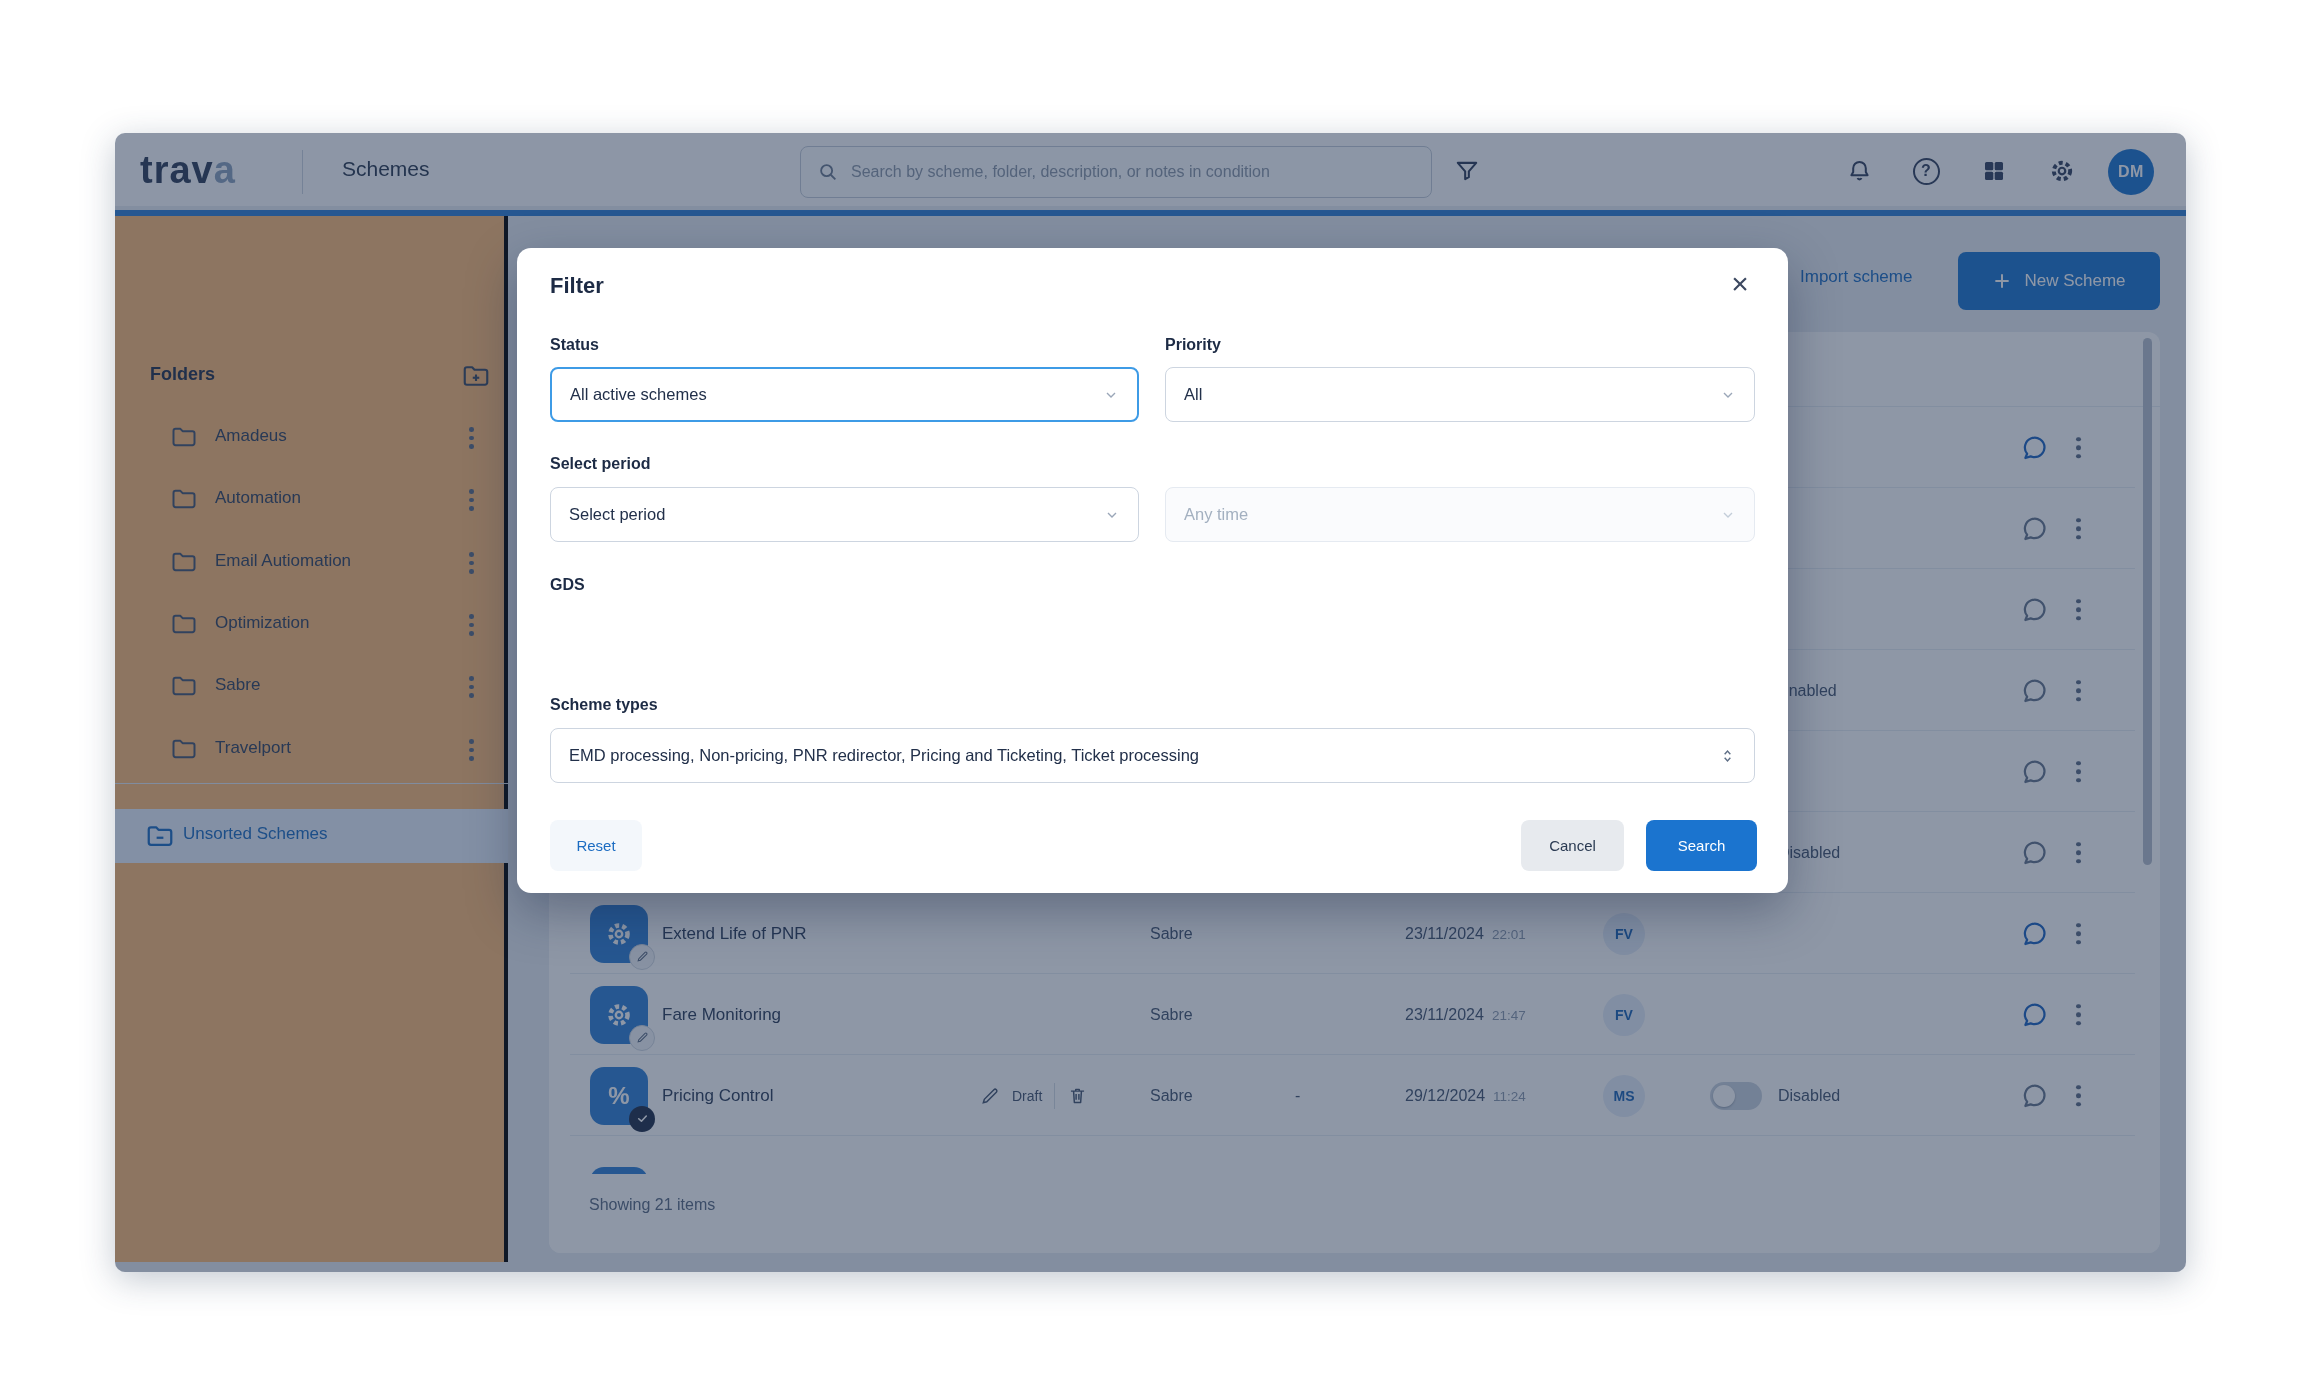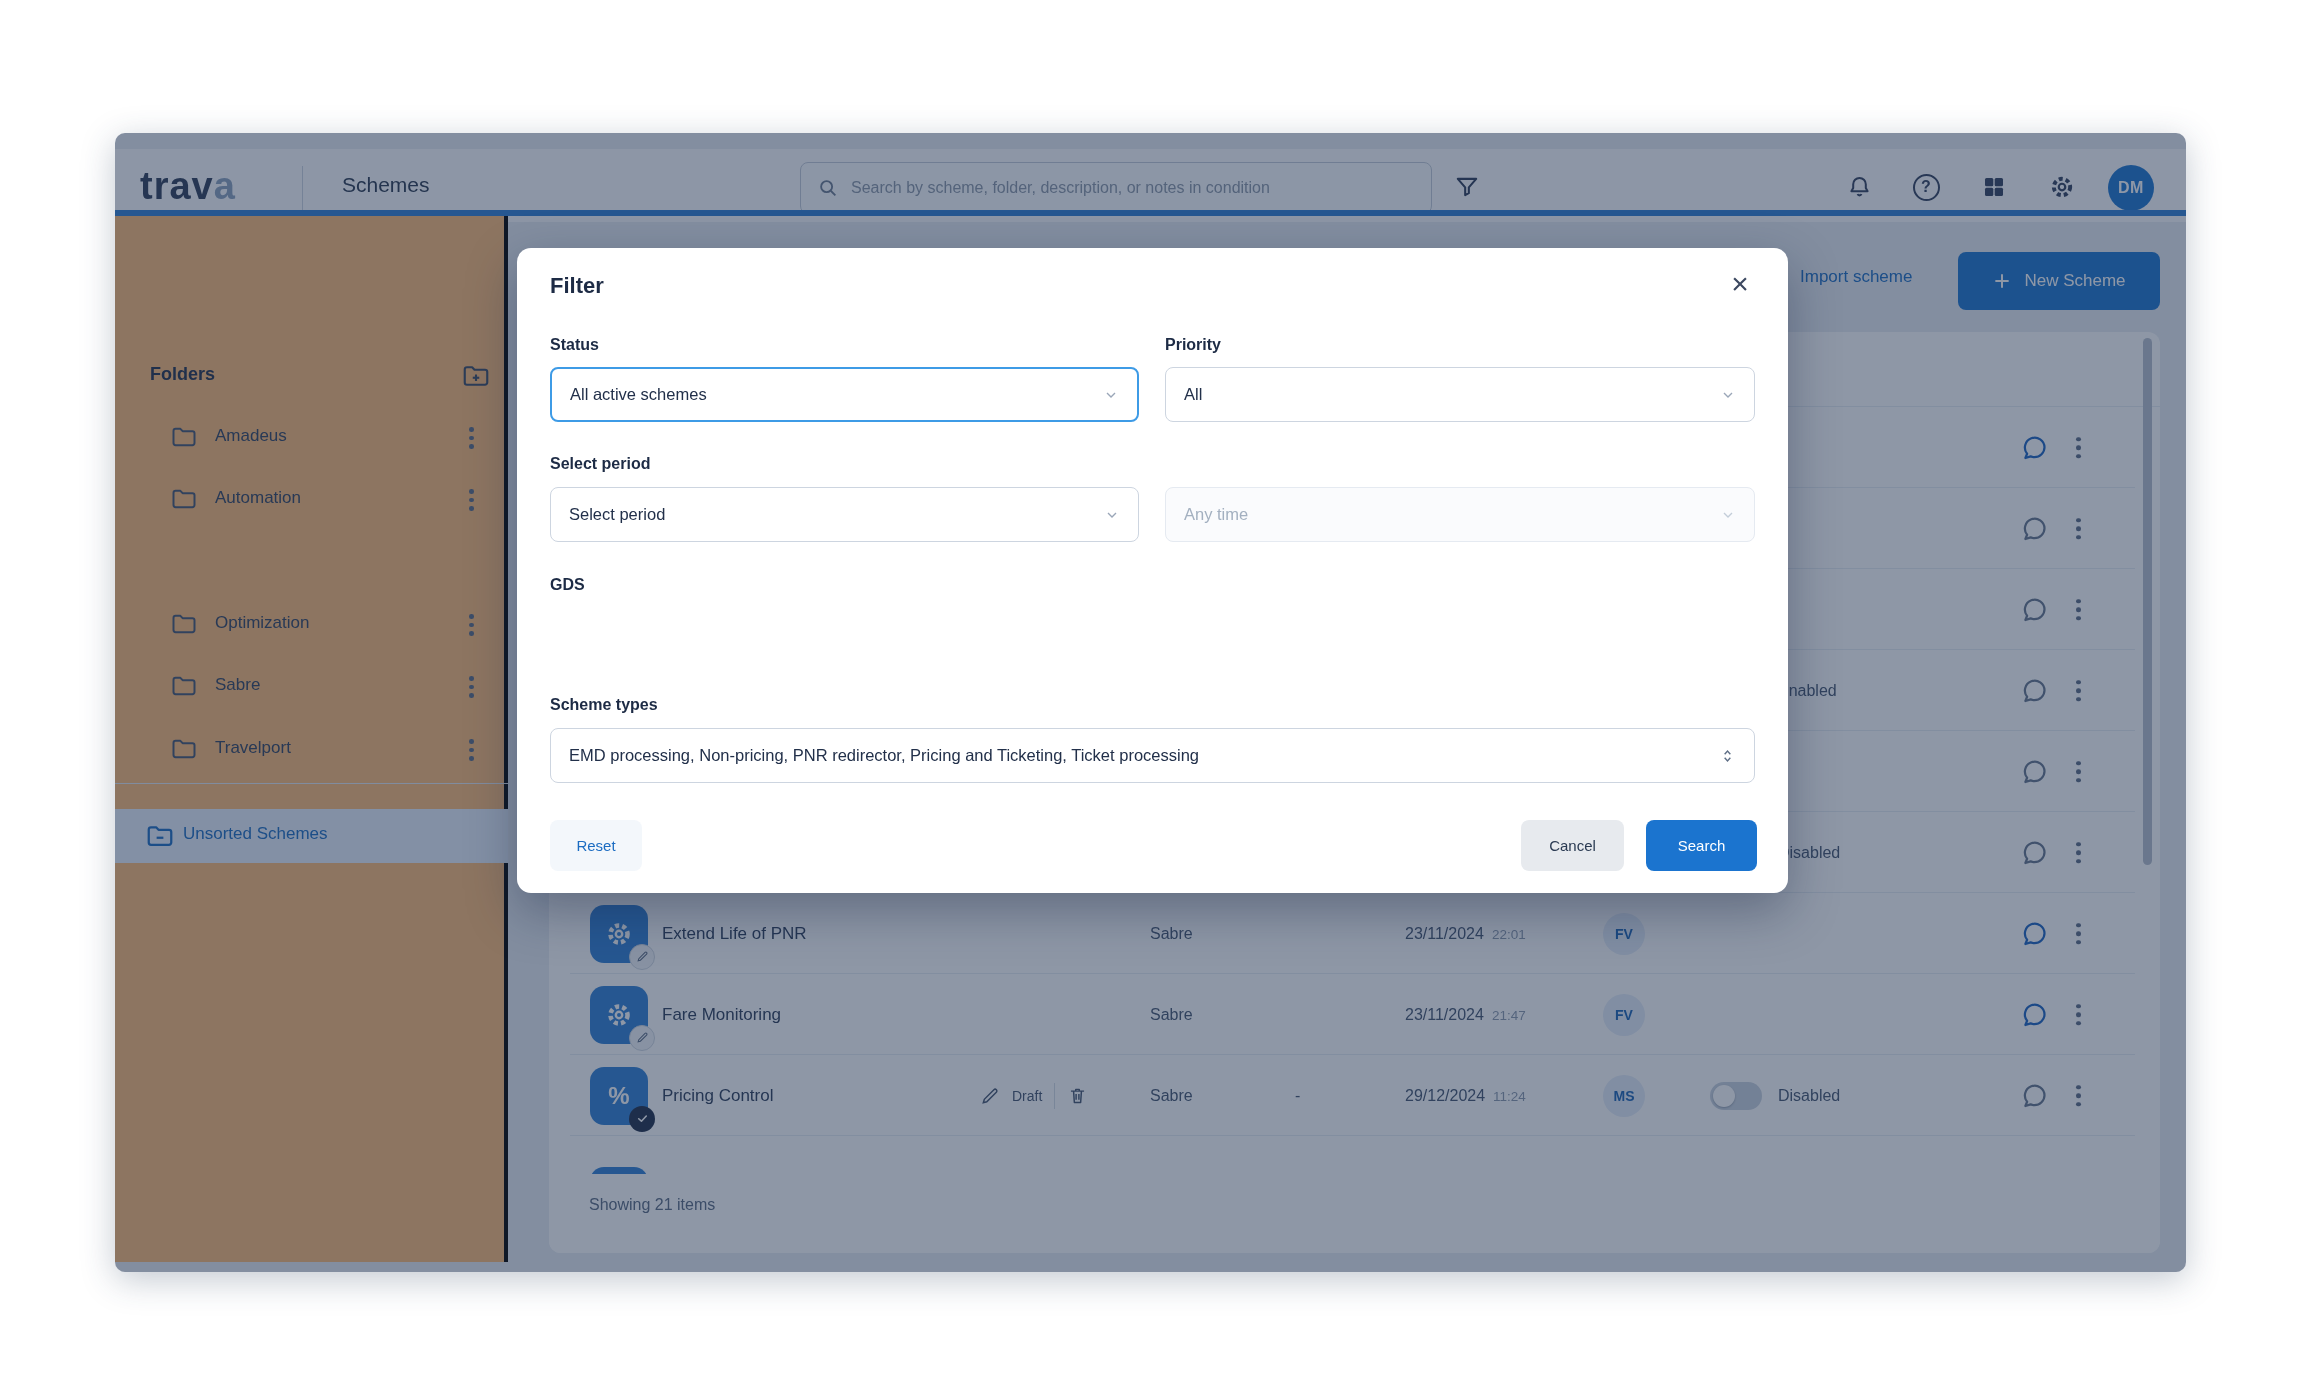--- a/index.html
+++ b/index.html
@@ -6,21 +6,21 @@
   html,body { background:#fff; }
   body { font-family:"Liberation Sans", sans-serif; color:#22304a; }
   #stage { position:relative; width:2304px; height:1383px; background:#fff; overflow:hidden; }
 
   
   #app { position:absolute; left:115px; top:133px; width:2071px; height:1139px;
          background:#e9edf3; border-radius:10px; overflow:hidden;
          box-shadow:0 8px 34px rgba(40,60,90,.28); }
 
   
-  .hdr { position:absolute; left:0; top:16px; right:0; height:73px; background:#fdfdfe; }
+  .hdr { position:absolute; left:0; top:0; right:0; height:73px; background:#fdfdfe; }
   .hdr-accent { position:absolute; left:0; top:77px; right:0; height:6px; background:#2f7fd4; }
   .logo { position:absolute; left:25px; top:16px; font-size:38px; font-weight:700;
           letter-spacing:1px; color:#2e3d58; }
   .logo .accent { color:#8aa0bd; }
   .hdr-divider { position:absolute; left:187px; top:17px; width:1px; height:44px; background:#ccd5e0; }
   .page-title { position:absolute; left:227px; top:24px; font-size:21px; font-weight:500; color:#2a3950; }
   .searchbox { position:absolute; left:685px; top:13px; width:632px; height:52px;
                border:1.5px solid #c2cbd8; border-radius:8px; background:#fbfcfe;
                display:flex; align-items:center; padding:0 16px; gap:12px; }
   .searchbox input { border:0; outline:0; background:transparent; flex:1;
@@ -200,20 +200,33 @@
               <path d="M3 6.8A1.8 1.8 0 0 1 4.8 5h4.1l1.9 2h8.4A1.8 1.8 0 0 1 21 8.8v8.4a1.8 1.8 0 0 1-1.8 1.8H4.8A1.8 1.8 0 0 1 3 17.2z"></path>
             </svg>
           </span>
       <span class="flabel">Automation</span>
       <span class="kebab">
             <i></i>
             <i></i>
             <i></i>
           </span>
     </div>
+    <div class="sb-item" style="top:319px">
+      <span class="ficon">
+            <svg width="28" height="28" viewBox="0 0 24 24" fill="none" stroke="currentColor" stroke-width="1.7" stroke-linejoin="round">
+              <path d="M3 6.8A1.8 1.8 0 0 1 4.8 5h4.1l1.9 2h8.4A1.8 1.8 0 0 1 21 8.8v8.4a1.8 1.8 0 0 1-1.8 1.8H4.8A1.8 1.8 0 0 1 3 17.2z"></path>
+            </svg>
+          </span>
+      <span class="flabel">Email Autiomation</span>
+      <span class="kebab">
+            <i></i>
+            <i></i>
+            <i></i>
+          </span>
+    </div>
     <div class="sb-item" style="top:381px">
       <span class="ficon">
             <svg width="28" height="28" viewBox="0 0 24 24" fill="none" stroke="currentColor" stroke-width="1.7" stroke-linejoin="round">
               <path d="M3 6.8A1.8 1.8 0 0 1 4.8 5h4.1l1.9 2h8.4A1.8 1.8 0 0 1 21 8.8v8.4a1.8 1.8 0 0 1-1.8 1.8H4.8A1.8 1.8 0 0 1 3 17.2z"></path>
             </svg>
           </span>
       <span class="flabel">Optimization</span>
       <span class="kebab">
             <i></i>
             <i></i>

